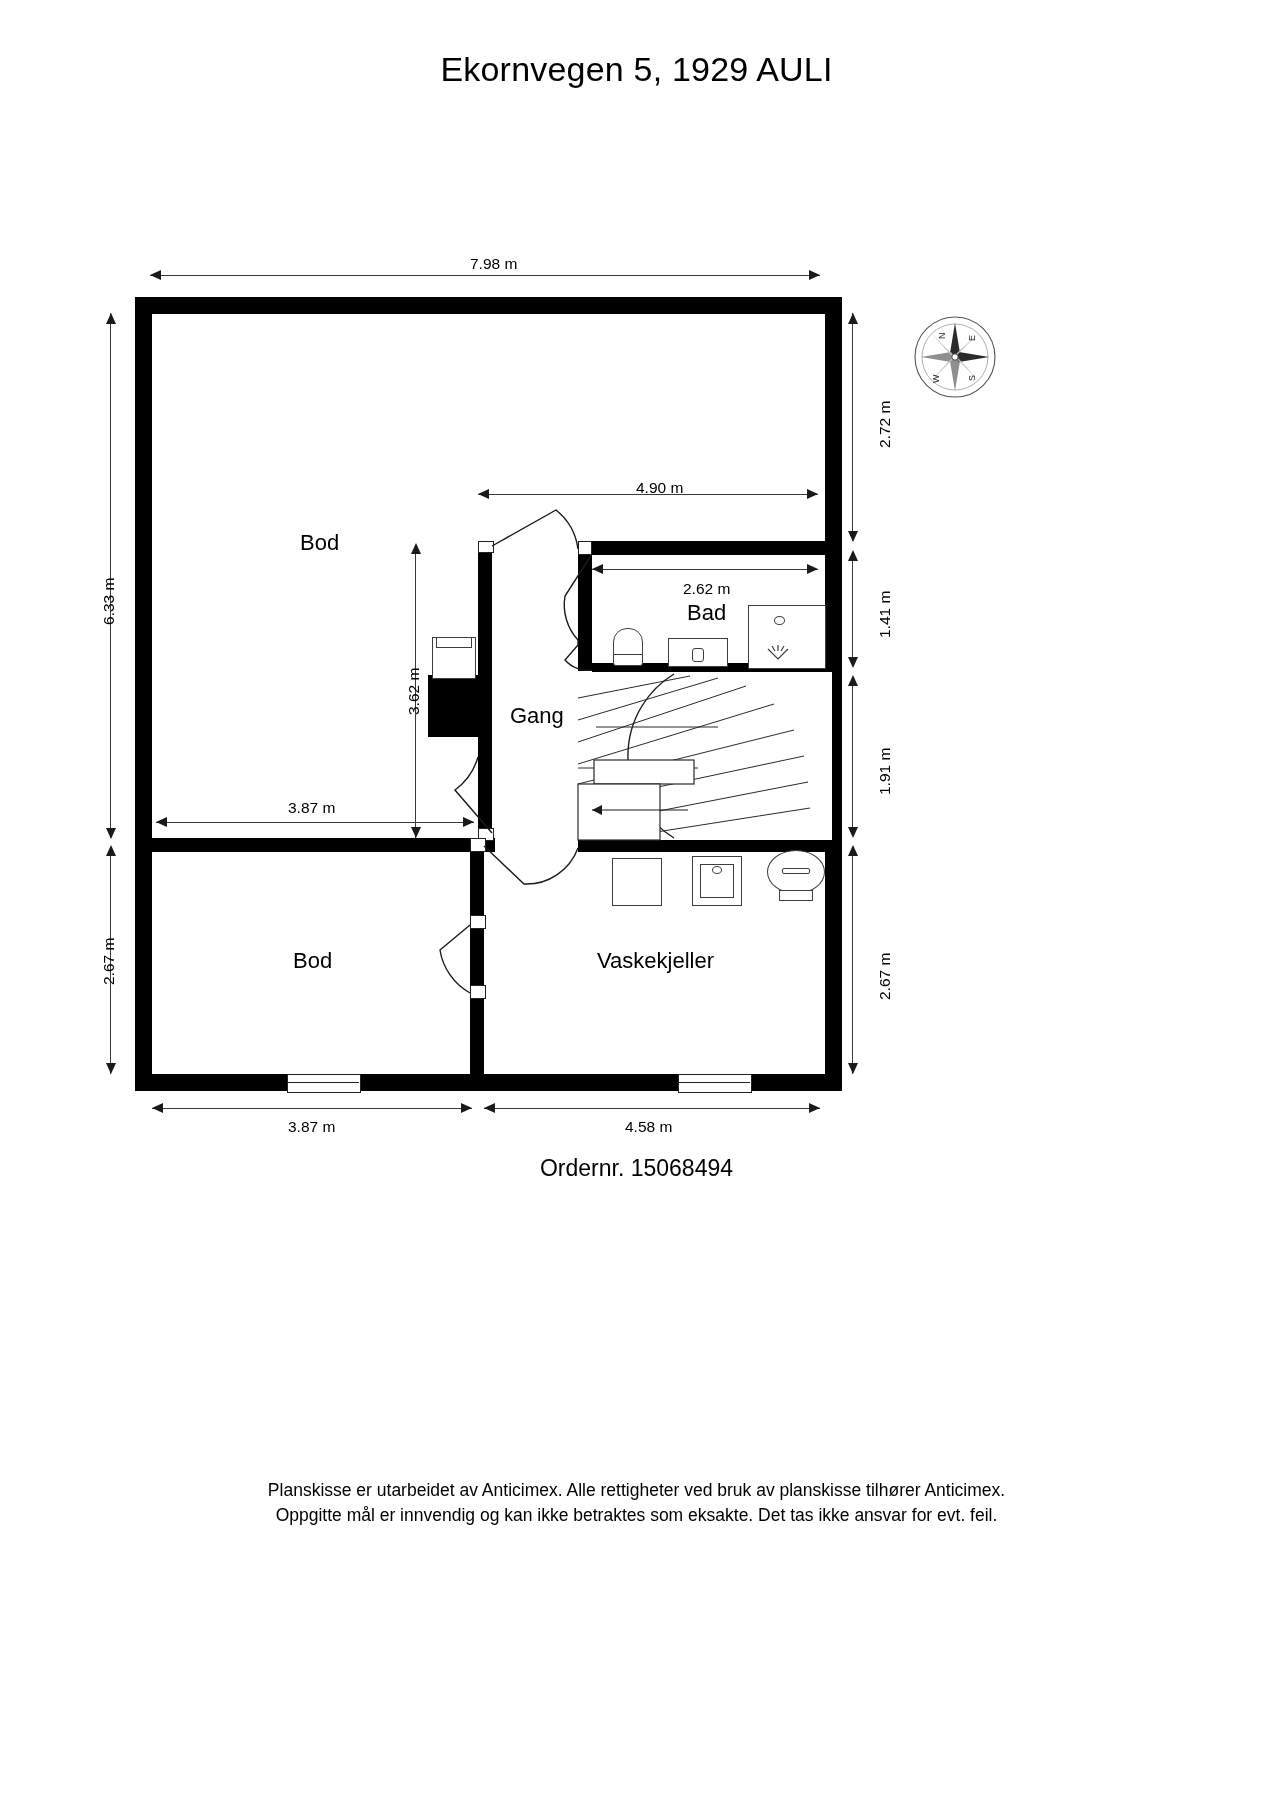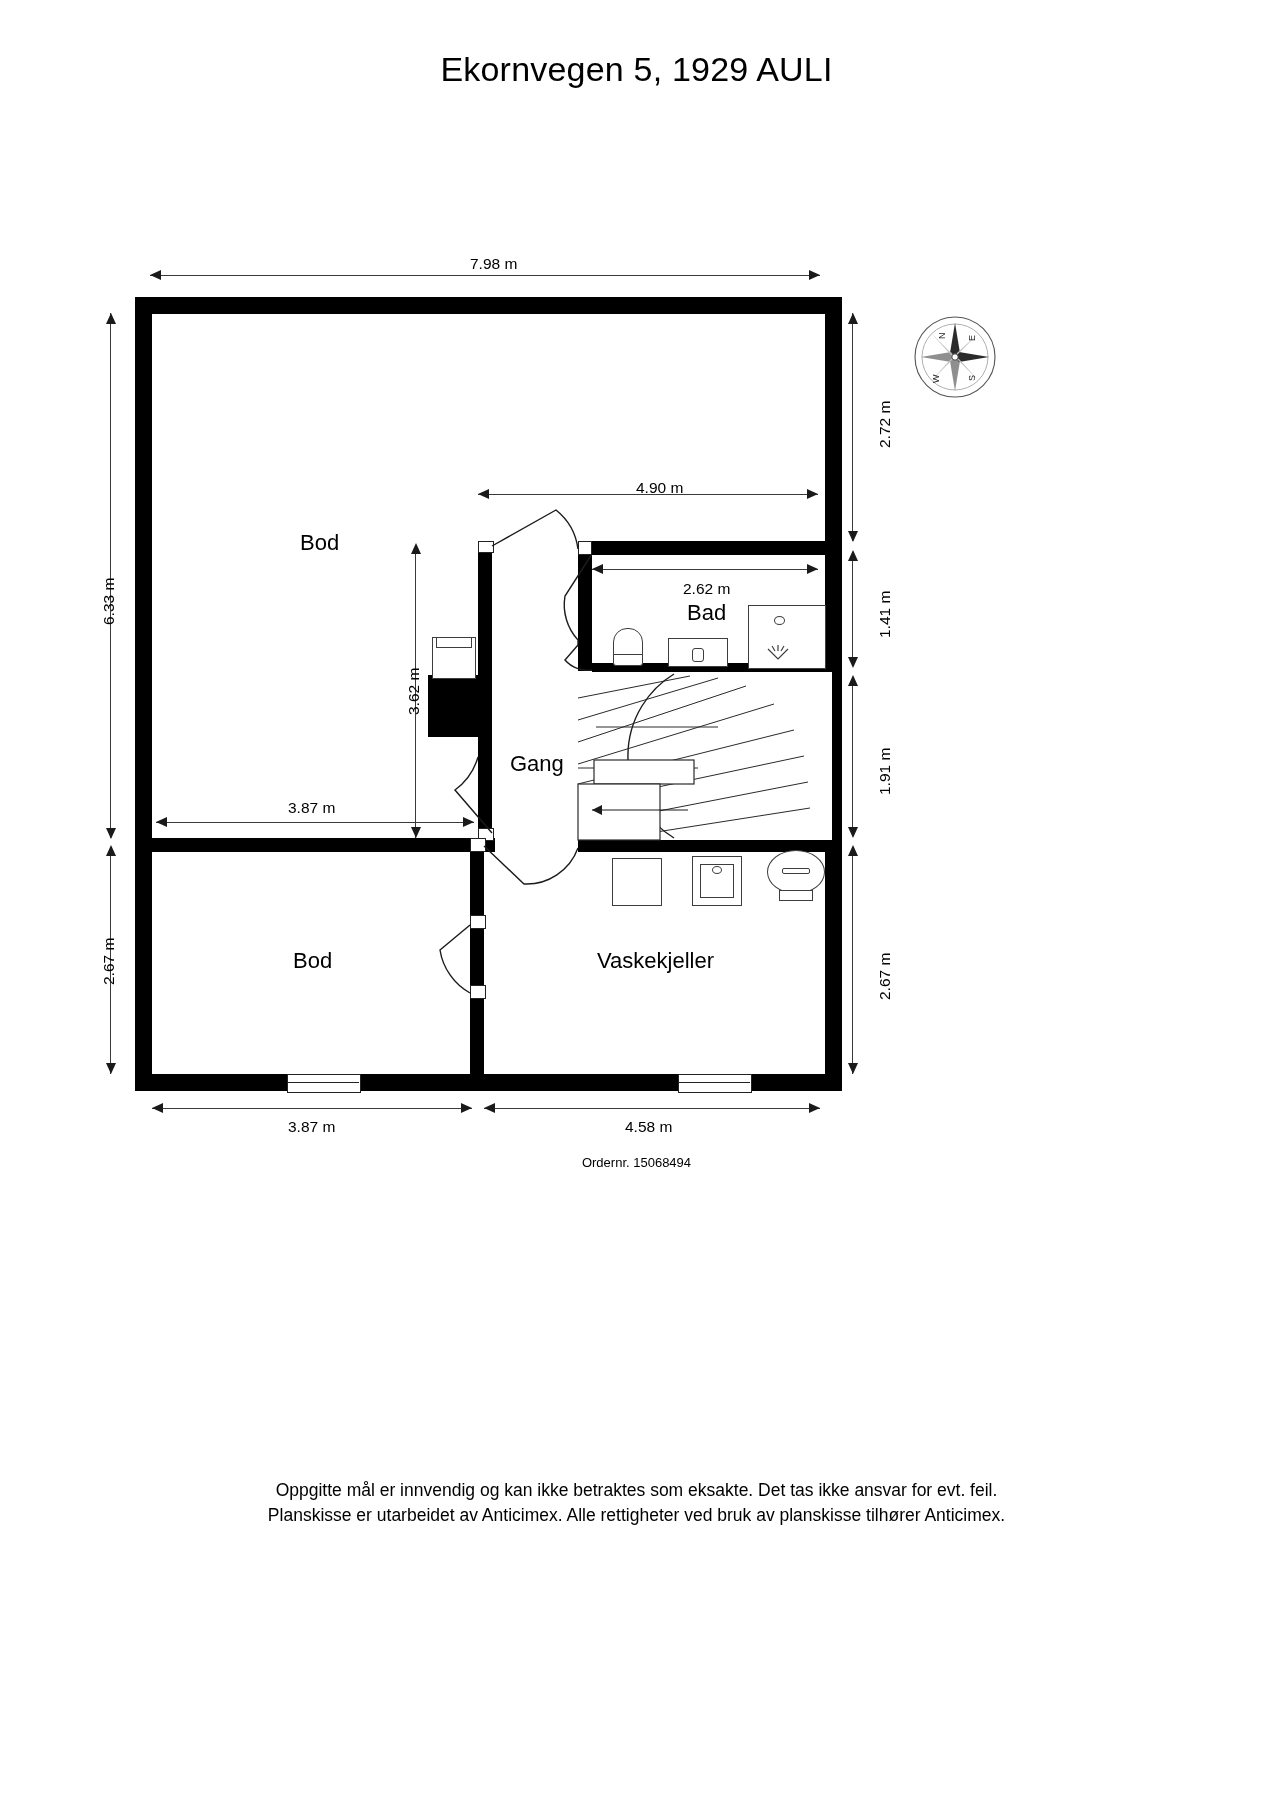--- a/index.html
+++ b/index.html
@@ -33,21 +33,21 @@
     left: 0; right: 0;
     top: 215px;
     text-align: center;
     font-size: 28px;
   }
   #order-number {
     position: absolute;
     left: 0; right: 0;
     top: 1155px;
     text-align: center;
-    font-size: 13px;
+    font-size: 23px;
   }
   
   #footer-note {
     position: absolute;
     left: 0; right: 0;
     top: 1478px;
     text-align: center;
     font-size: 17.5px;
     line-height: 25px;
   }
@@ -219,21 +219,21 @@
       <path d="M578,645 L565,660 A 30 30 0 0 0 592,670" fill="none" stroke="#1b1b1b" stroke-width="1.4"></path>
 
       <path d="M492,833 L455,790 A 62 62 0 0 0 478,757" fill="none" stroke="#1b1b1b" stroke-width="1.4"></path>
 
       <path d="M484,846 L524,884 A 55 55 0 0 0 578,848" fill="none" stroke="#1b1b1b" stroke-width="1.4"></path>
 
       <path d="M470,925 L440,950 A 60 60 0 0 0 470,993" fill="none" stroke="#1b1b1b" stroke-width="1.4"></path>
     </svg>
 
     <div class="room-label" style="left:300px; top:530px;">Bod</div>
-    <div class="room-label" style="left:510px; top:703px;margin-top:48px;">Gang</div>
+    <div class="room-label" style="left:510px; top:703px;">Gang</div>
     <div class="room-label" style="left:687px; top:600px;">Bad</div>
     <div class="room-label" style="left:293px; top:948px;">Bod</div>
     <div class="room-label" style="left:597px; top:948px;">Vaskekjeller</div>
 
     <div class="fixture" style="left:613px; top:628px; width:28px; height:36px; border-radius:14px 14px 4px 4px;"></div>
     <div class="fixture" style="left:613px; top:654px; width:28px; height:10px; border-radius:0 0 3px 3px;"></div>
 
     <div class="fixture" style="left:668px; top:638px; width:58px; height:27px;"></div>
     <div class="fixture" style="left:692px; top:648px; width:10px; height:12px; border-radius:3px;"></div>
 
@@ -364,17 +364,17 @@
         <text x="26" y="68" font-family="Liberation Sans, sans-serif" font-size="9" fill="#222" transform="rotate(-90 26 68)">W</text>
       </svg>
     </div>
 
   </div>
 
   <div id="order-number">Ordernr. 15068494</div>
 
 
   <div id="footer-note">
+    <div>Planskisse er utarbeidet av Anticimex. Alle rettigheter ved bruk av planskisse tilhører Anticimex.</div>
     <div>Oppgitte mål er innvendig og kan ikke betraktes som eksakte. Det tas ikke ansvar for evt. feil.</div>
-    <div>Planskisse er utarbeidet av Anticimex. Alle rettigheter ved bruk av planskisse tilhører Anticimex.</div>
   </div>
 
 </div>
 
 </body></html>

